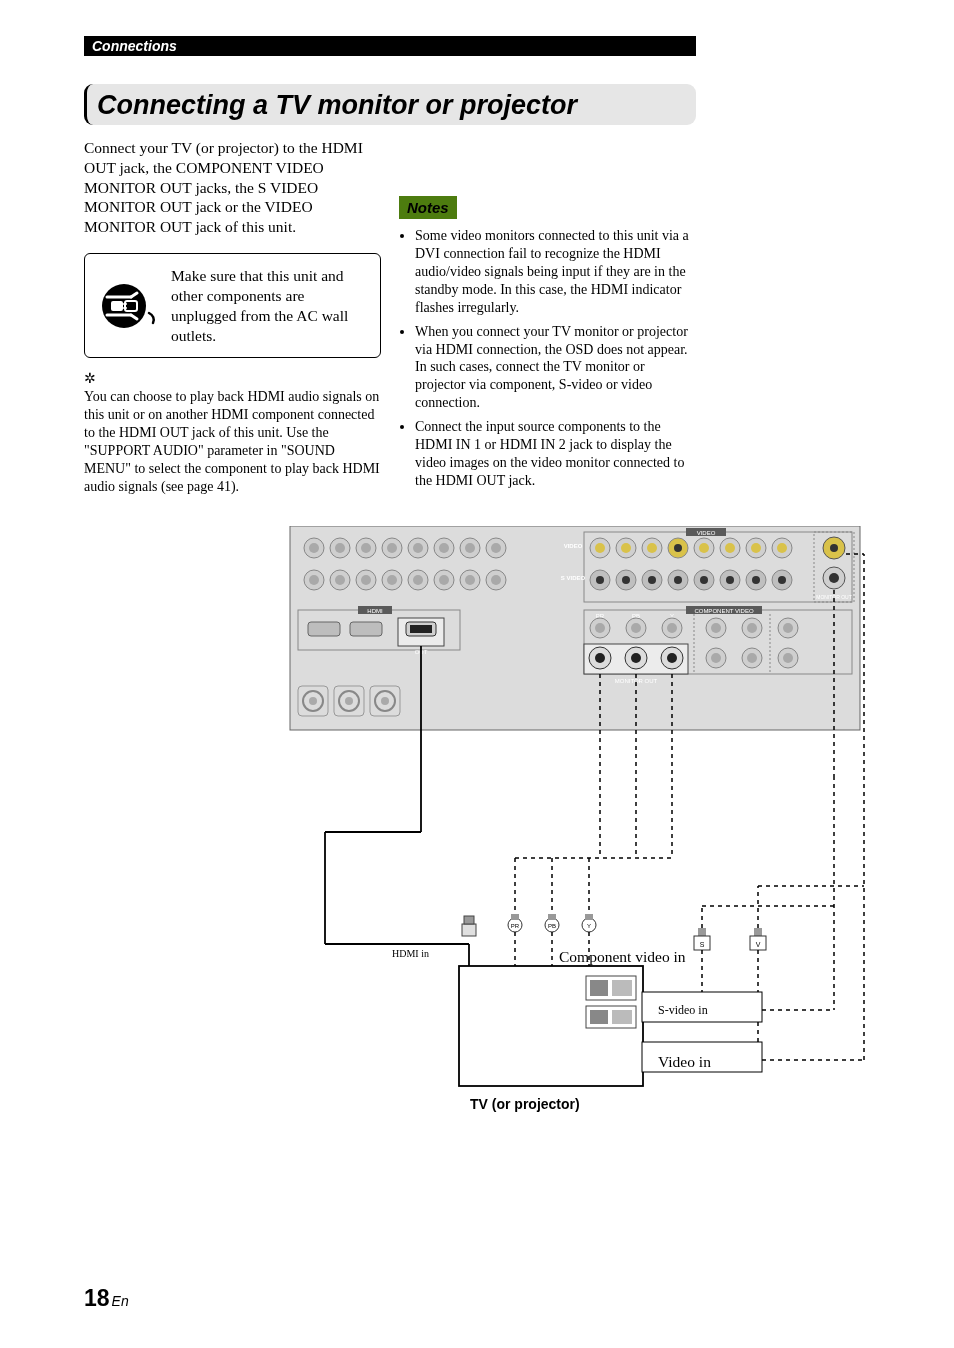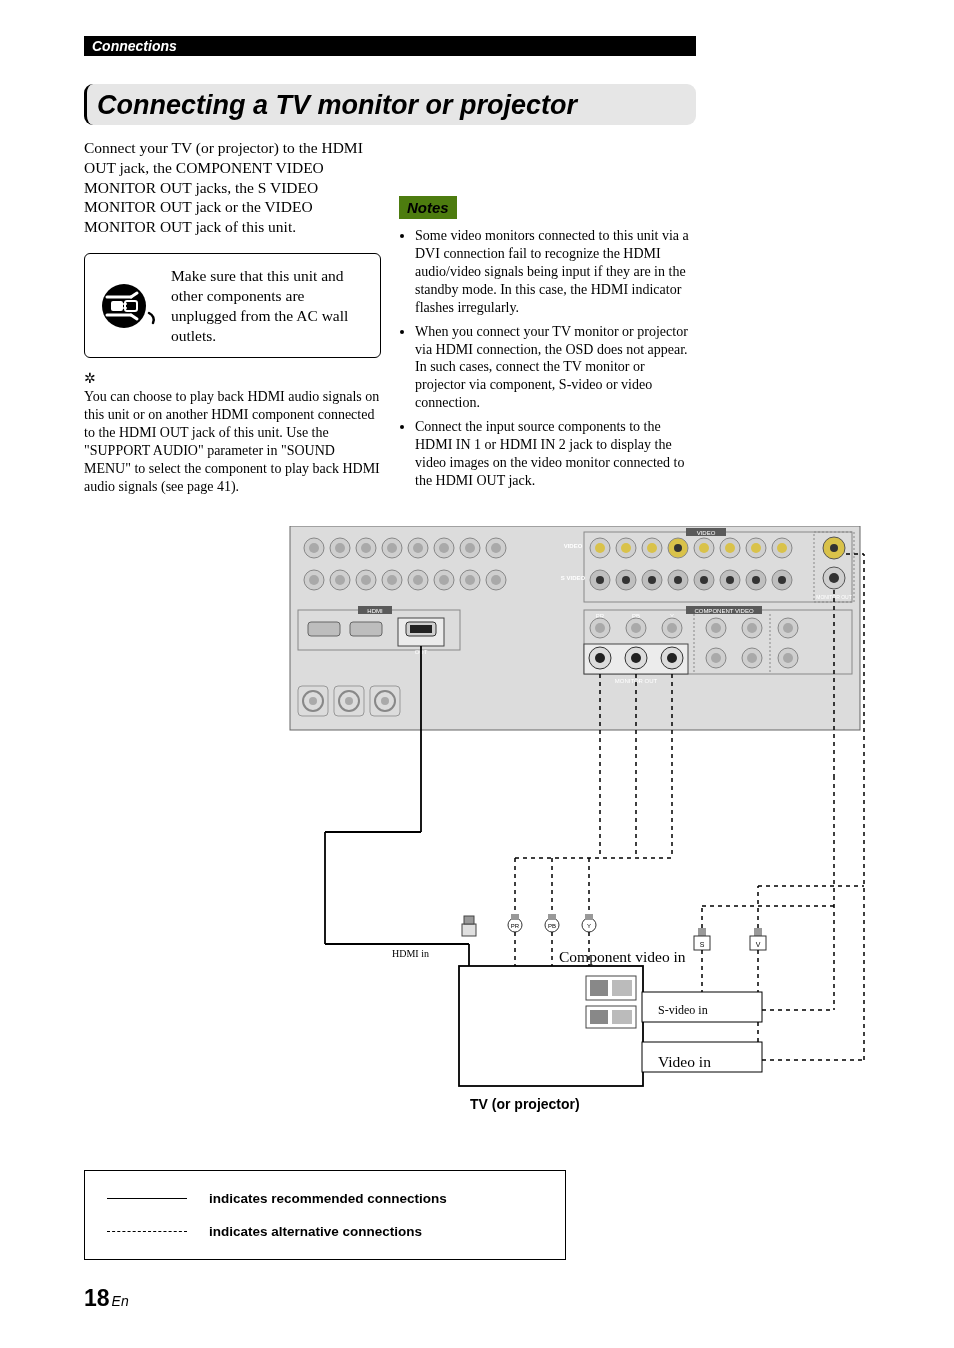--- a/index.html
+++ b/index.html
@@ -314,28 +314,18 @@
       <rect x="388" y="516" width="120" height="30" fill="#fff" stroke="#000"></rect>
     </svg>
 
     <div class="lbl lbl-hdmi-in">HDMI in</div>
     <div class="lbl lbl-comp-in">Component video in</div>
     <div class="lbl lbl-svid-in">S-video in</div>
     <div class="lbl lbl-vid-in">Video in</div>
     <div class="lbl lbl-tv">TV (or projector)</div>
   </div>
 
-  <div class="legend-box">
-    <div class="legend-row">
-      <div class="legend-line"></div>
-      <span>indicates recommended connections</span>
-    </div>
-    <div class="legend-row">
-      <div class="legend-line dashed"></div>
-      <span>indicates alternative connections</span>
-    </div>
-  </div>
 
   <div class="footer">
     <span class="num">18</span><span class="en">En</span>
   </div>
 
 </div>
 
 </body></html>

